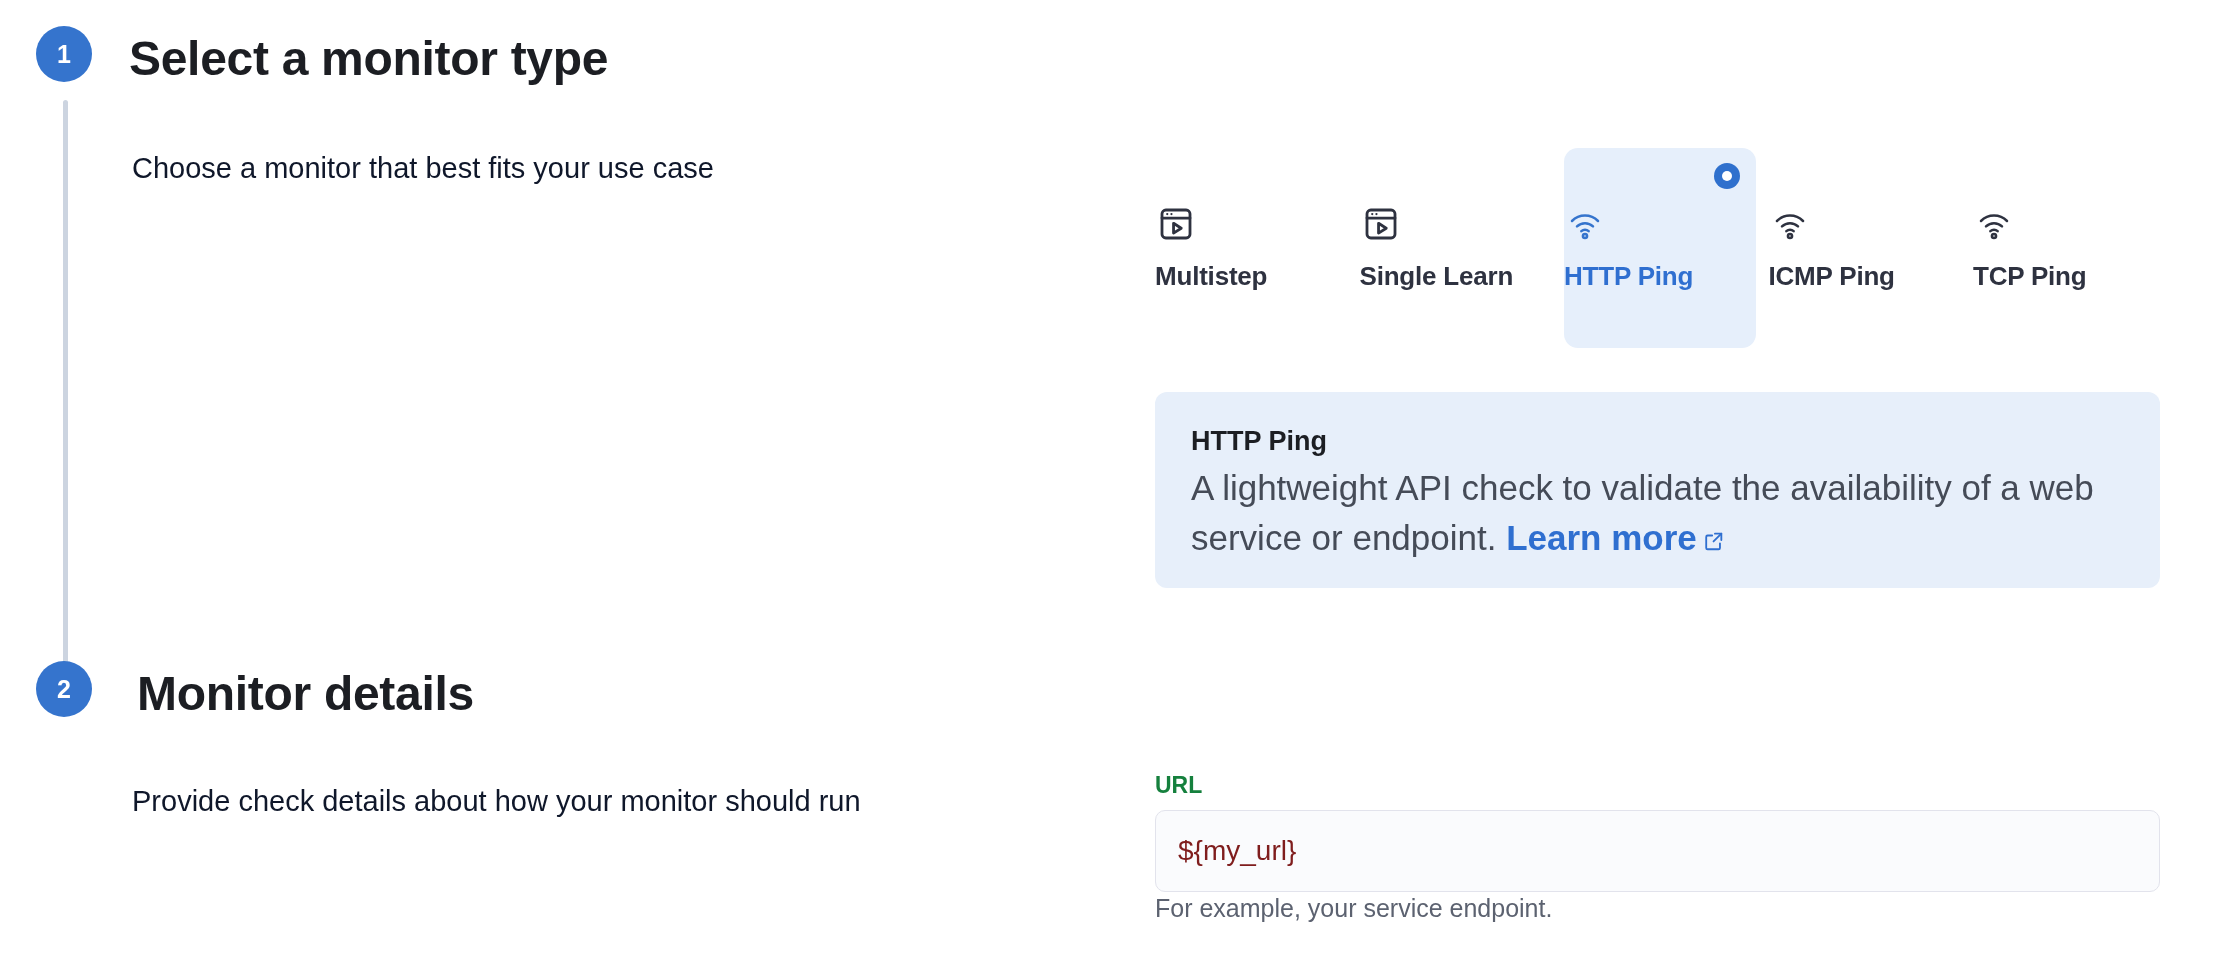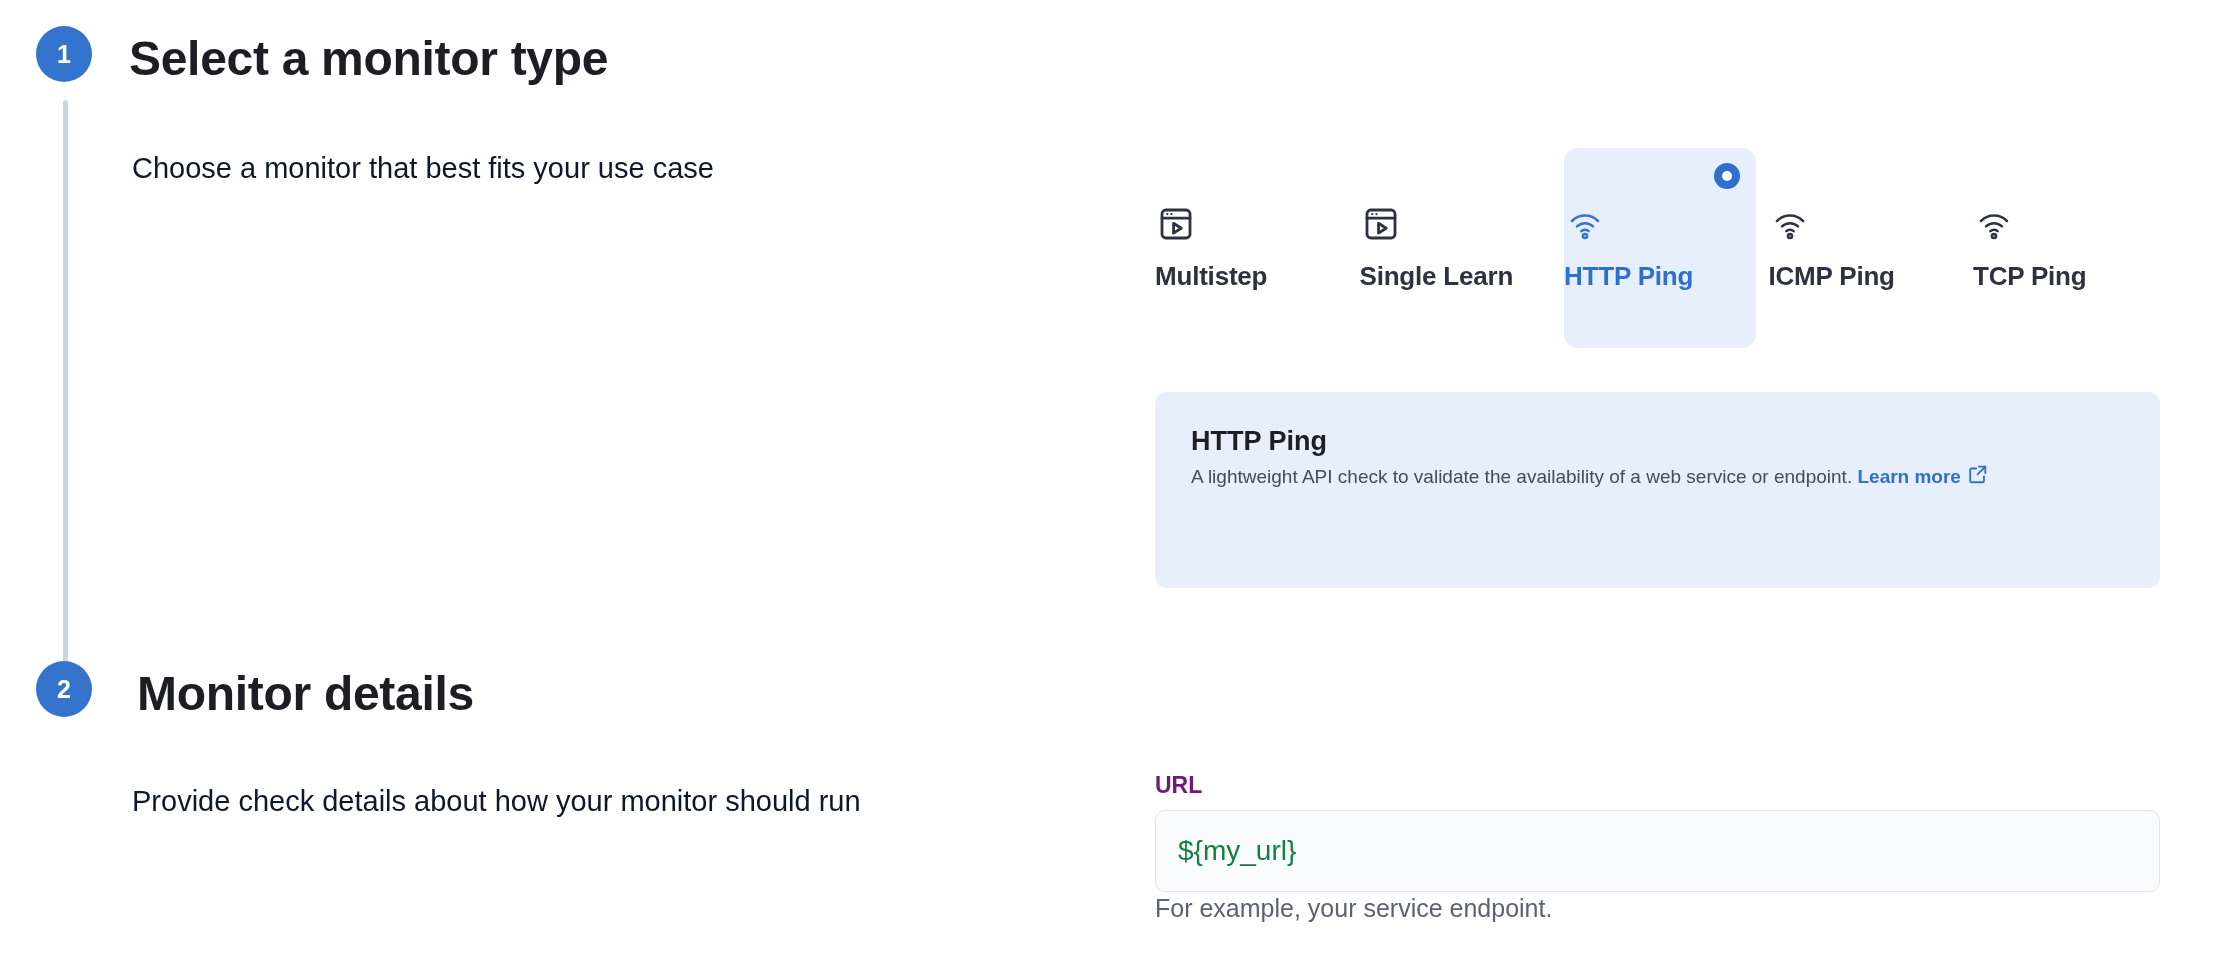--- a/index.html
+++ b/index.html
@@ -144,21 +144,21 @@
     background: #e7effa;
     padding: 34px 36px;
   }
   .info-title {
     font-size: 27px;
     font-weight: 700;
     color: #1c1e23;
     margin-bottom: 6px;
   }
   .info-body {
-    font-size: 19px;
+    font-size: 35px;
     line-height: 1.42;
     color: #454b57;
     max-width: 930px;
   }
   .learn-more {
     color: #2f6fd0;
     font-weight: 700;
     text-decoration: none;
     cursor: pointer;
     white-space: nowrap;
@@ -170,33 +170,33 @@
     width: 22px;
     height: 22px;
     color: #2f6fd0;
   }
 
   
   .field { position: absolute; left: 1155px; top: 772px; width: 1005px; }
   .field-label {
     font-size: 23px;
     font-weight: 700;
-    color: #701a75;
+    color: #15803d;
     display: block;
     margin-bottom: 11px;
   }
   .field-input {
     width: 1005px;
     height: 82px;
     border: 1px solid #e2e3ec;
     border-radius: 10px;
     background: #fafbfd;
     font-family: "Liberation Sans", sans-serif;
     font-size: 28px;
-    color: #15803d;
+    color: #7f1d1d;
     padding: 0 22px;
     outline: none;
   }
   .field-input::placeholder { color: #9aa0ac; }
   .field-help {
     display: block;
     margin-top: 2px;
     font-size: 25px;
     color: #5c6270;
   }

